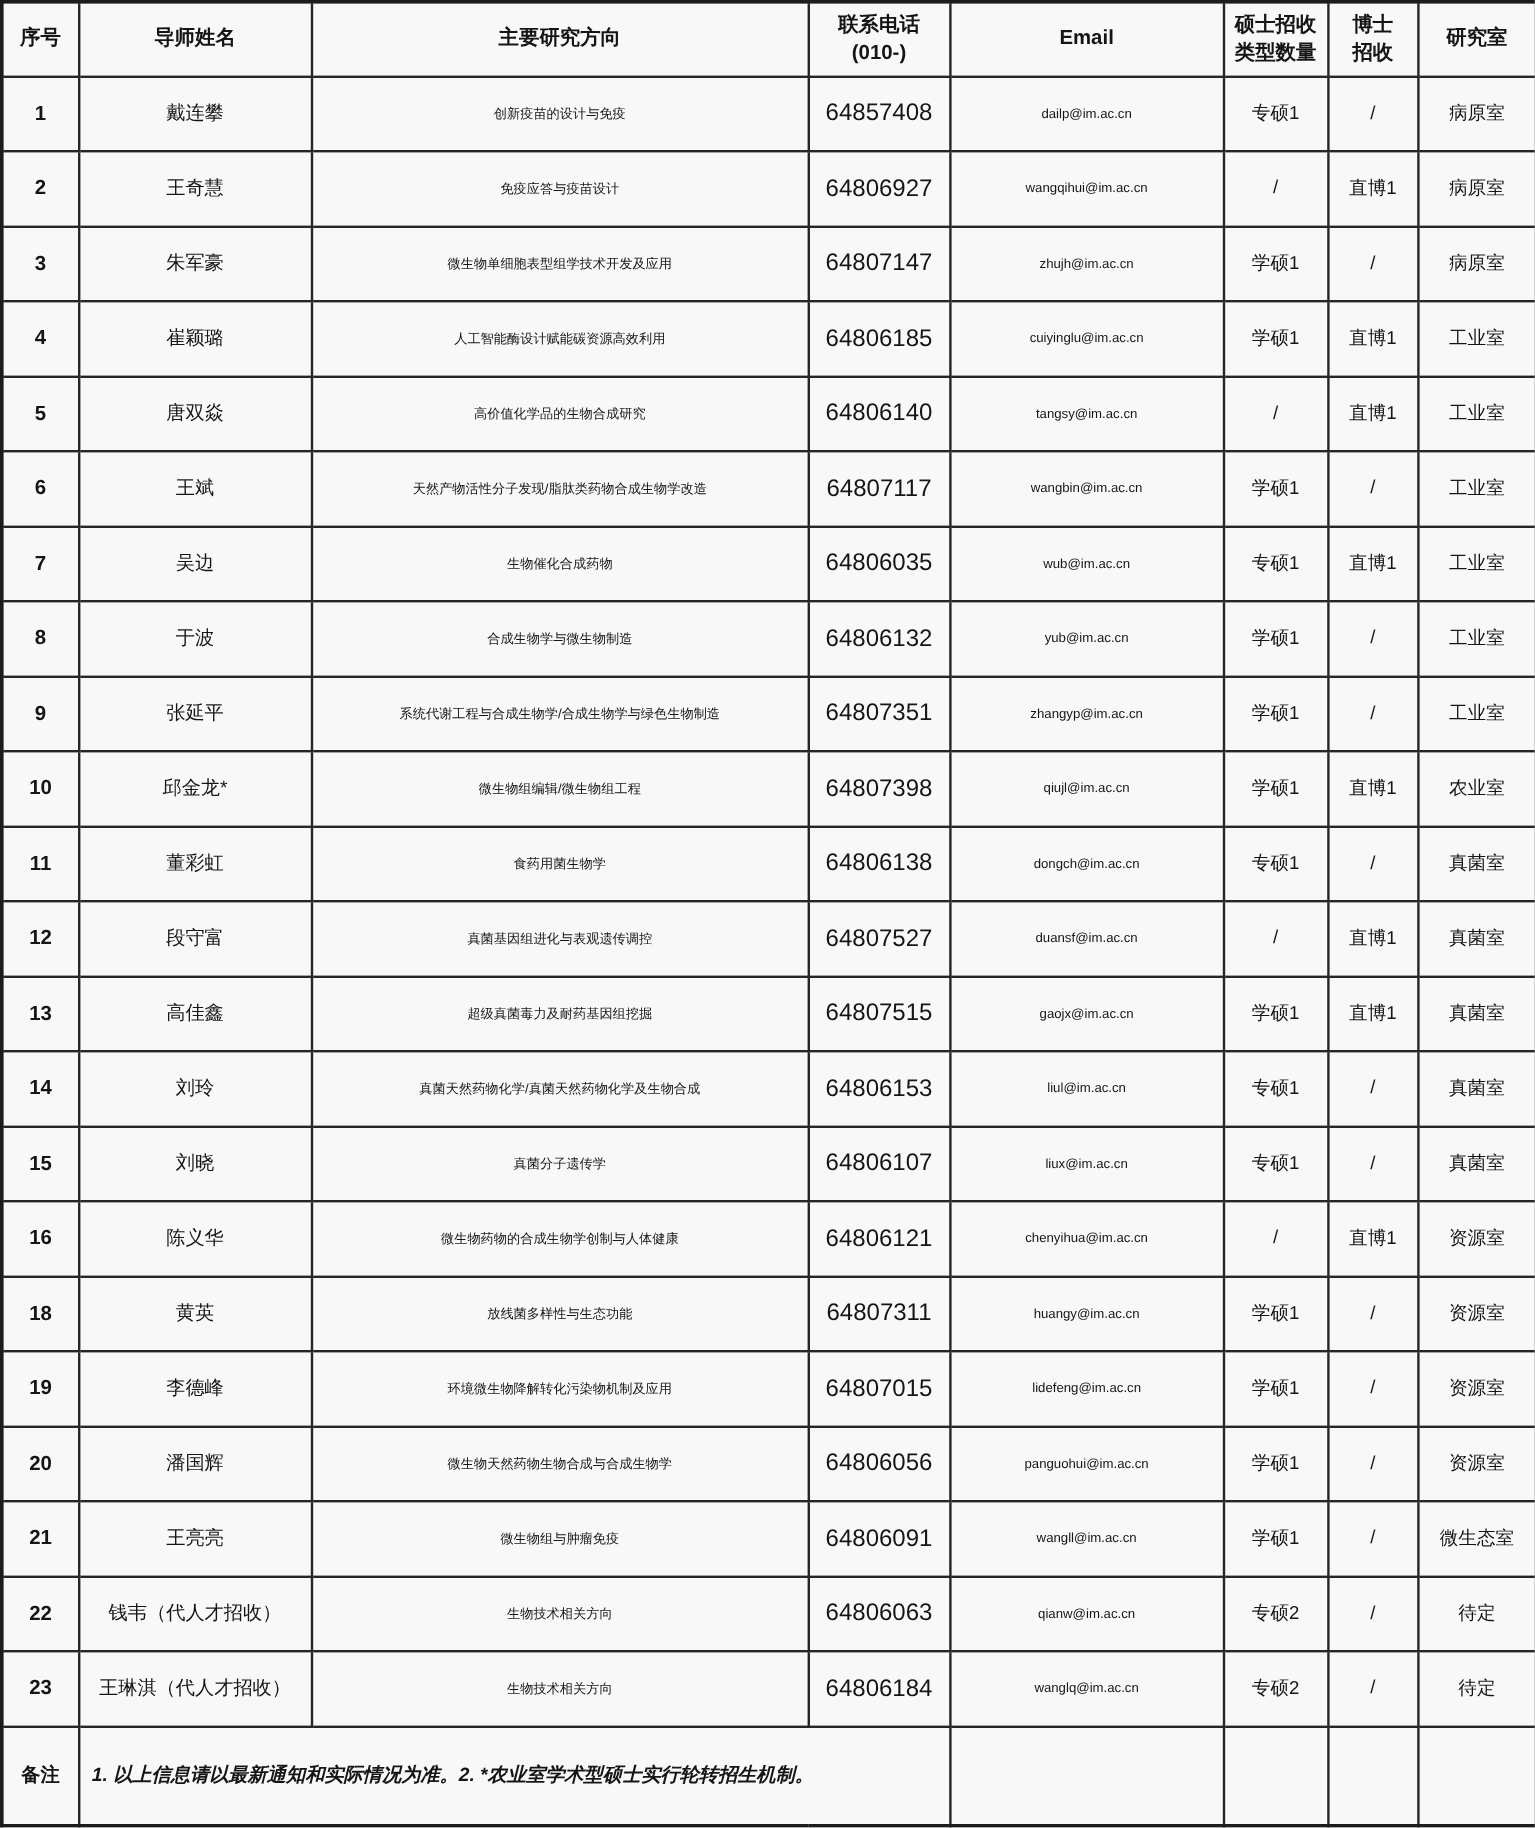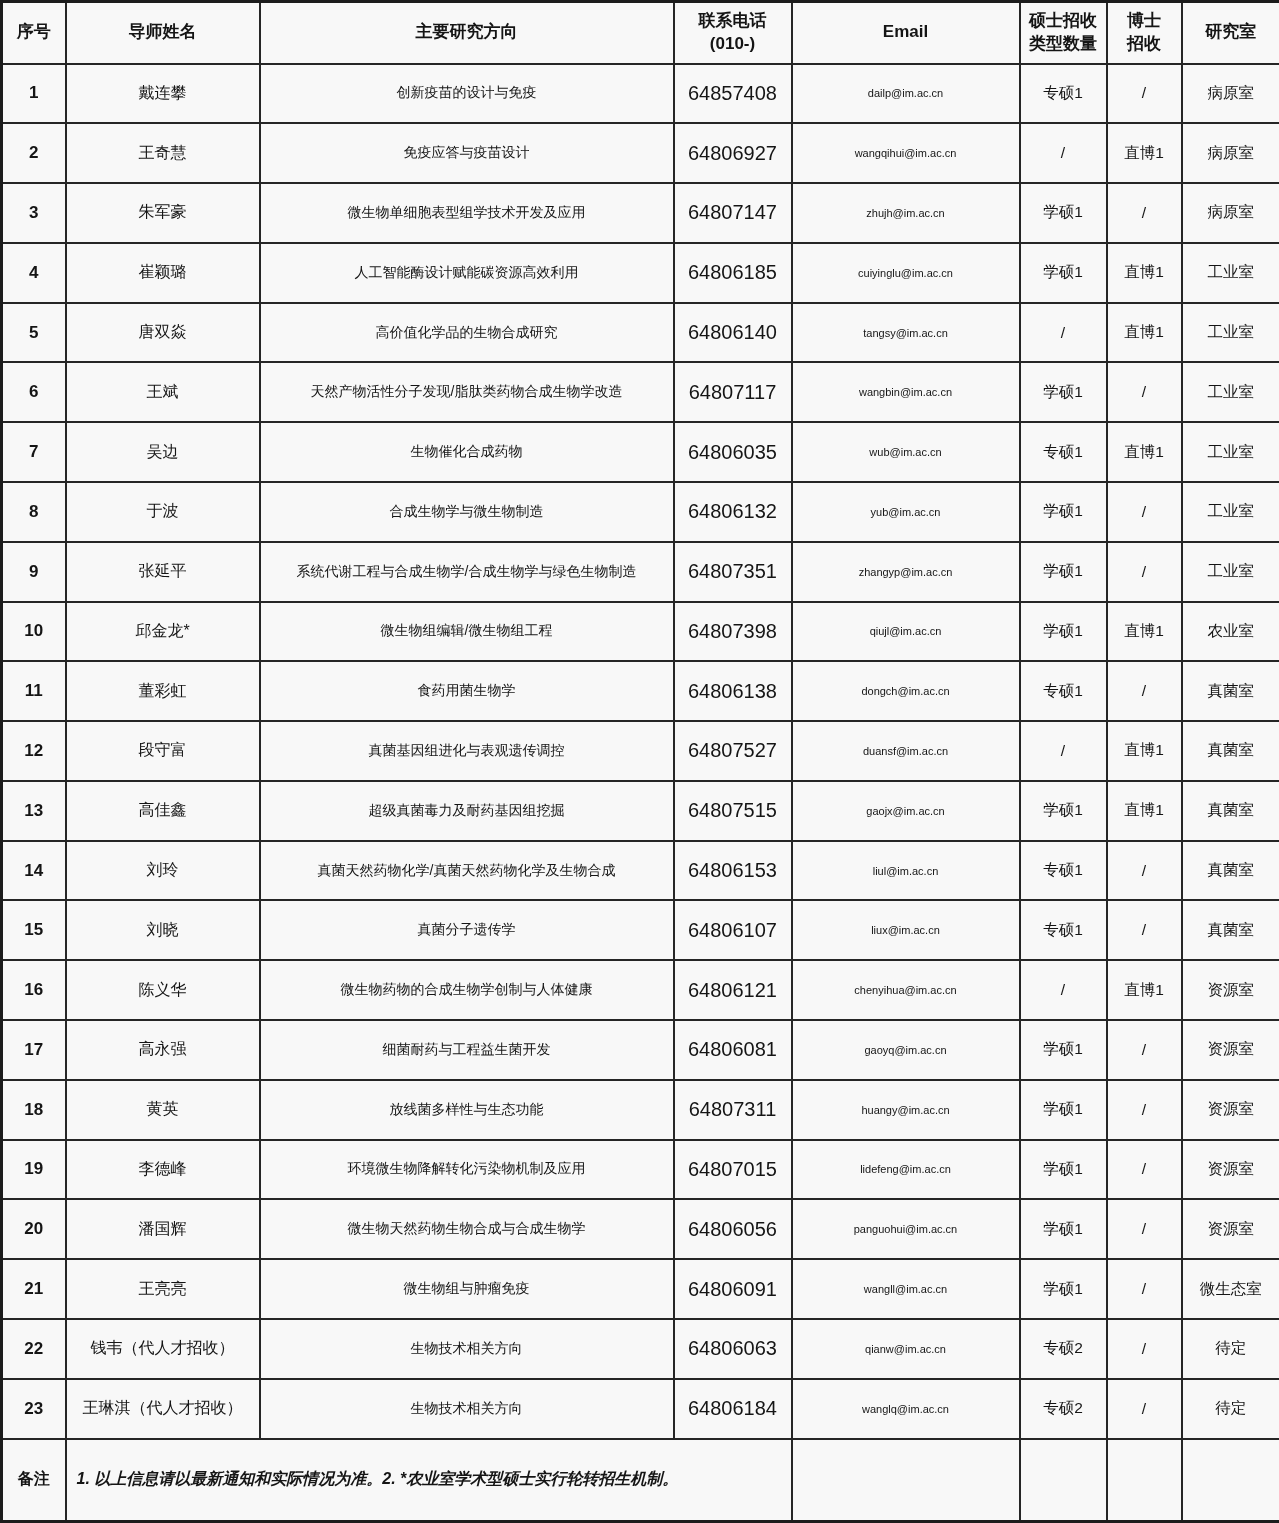--- a/index.html
+++ b/index.html
@@ -36,21 +36,21 @@
   tfoot tr { height: 83px; }
   th {
     font-size: 17px;
     font-weight: bold;
     white-space: pre-line;
     line-height: 1.35;
   }
   td { font-size: 16px; }
   td.c-no { font-weight: bold; font-size: 17px; }
   td.c-name { font-size: 16px; }
-  td.c-dir { font-size: 14px; padding: 14px 2px; margin-left: 11px; }
+  td.c-dir { font-size: 11px; padding: 14px 2px; margin-left: 11px; }
   td.c-phone { font-size: 20px; }
   td.c-email { font-size: 11px; }
   td.c-master, td.c-phd, td.c-lab { font-size: 15.5px; }
   tfoot td.c-no { font-size: 16px; }
   tfoot td.note {
     text-align: left;
     font-weight: bold;
     font-size: 16px;
     padding-left: 10px;
     font-style: italic;
@@ -241,30 +241,20 @@
     <td class="c-no">16</td>
     <td class="c-name">陈义华</td>
     <td class="c-dir">微生物药物的合成生物学创制与人体健康</td>
     <td class="c-phone">64806121</td>
     <td class="c-email">chenyihua@im.ac.cn</td>
     <td class="c-master">/</td>
     <td class="c-phd">直博1</td>
     <td class="c-lab">资源室</td>
   </tr>
         <tr>
-    <td class="c-no">17</td>
-    <td class="c-name">高永强</td>
-    <td class="c-dir">细菌耐药与工程益生菌开发</td>
-    <td class="c-phone">64806081</td>
-    <td class="c-email">gaoyq@im.ac.cn</td>
-    <td class="c-master">学硕1</td>
-    <td class="c-phd">/</td>
-    <td class="c-lab">资源室</td>
-  </tr>
-        <tr>
     <td class="c-no">18</td>
     <td class="c-name">黄英</td>
     <td class="c-dir">放线菌多样性与生态功能</td>
     <td class="c-phone">64807311</td>
     <td class="c-email">huangy@im.ac.cn</td>
     <td class="c-master">学硕1</td>
     <td class="c-phd">/</td>
     <td class="c-lab">资源室</td>
   </tr>
         <tr>

